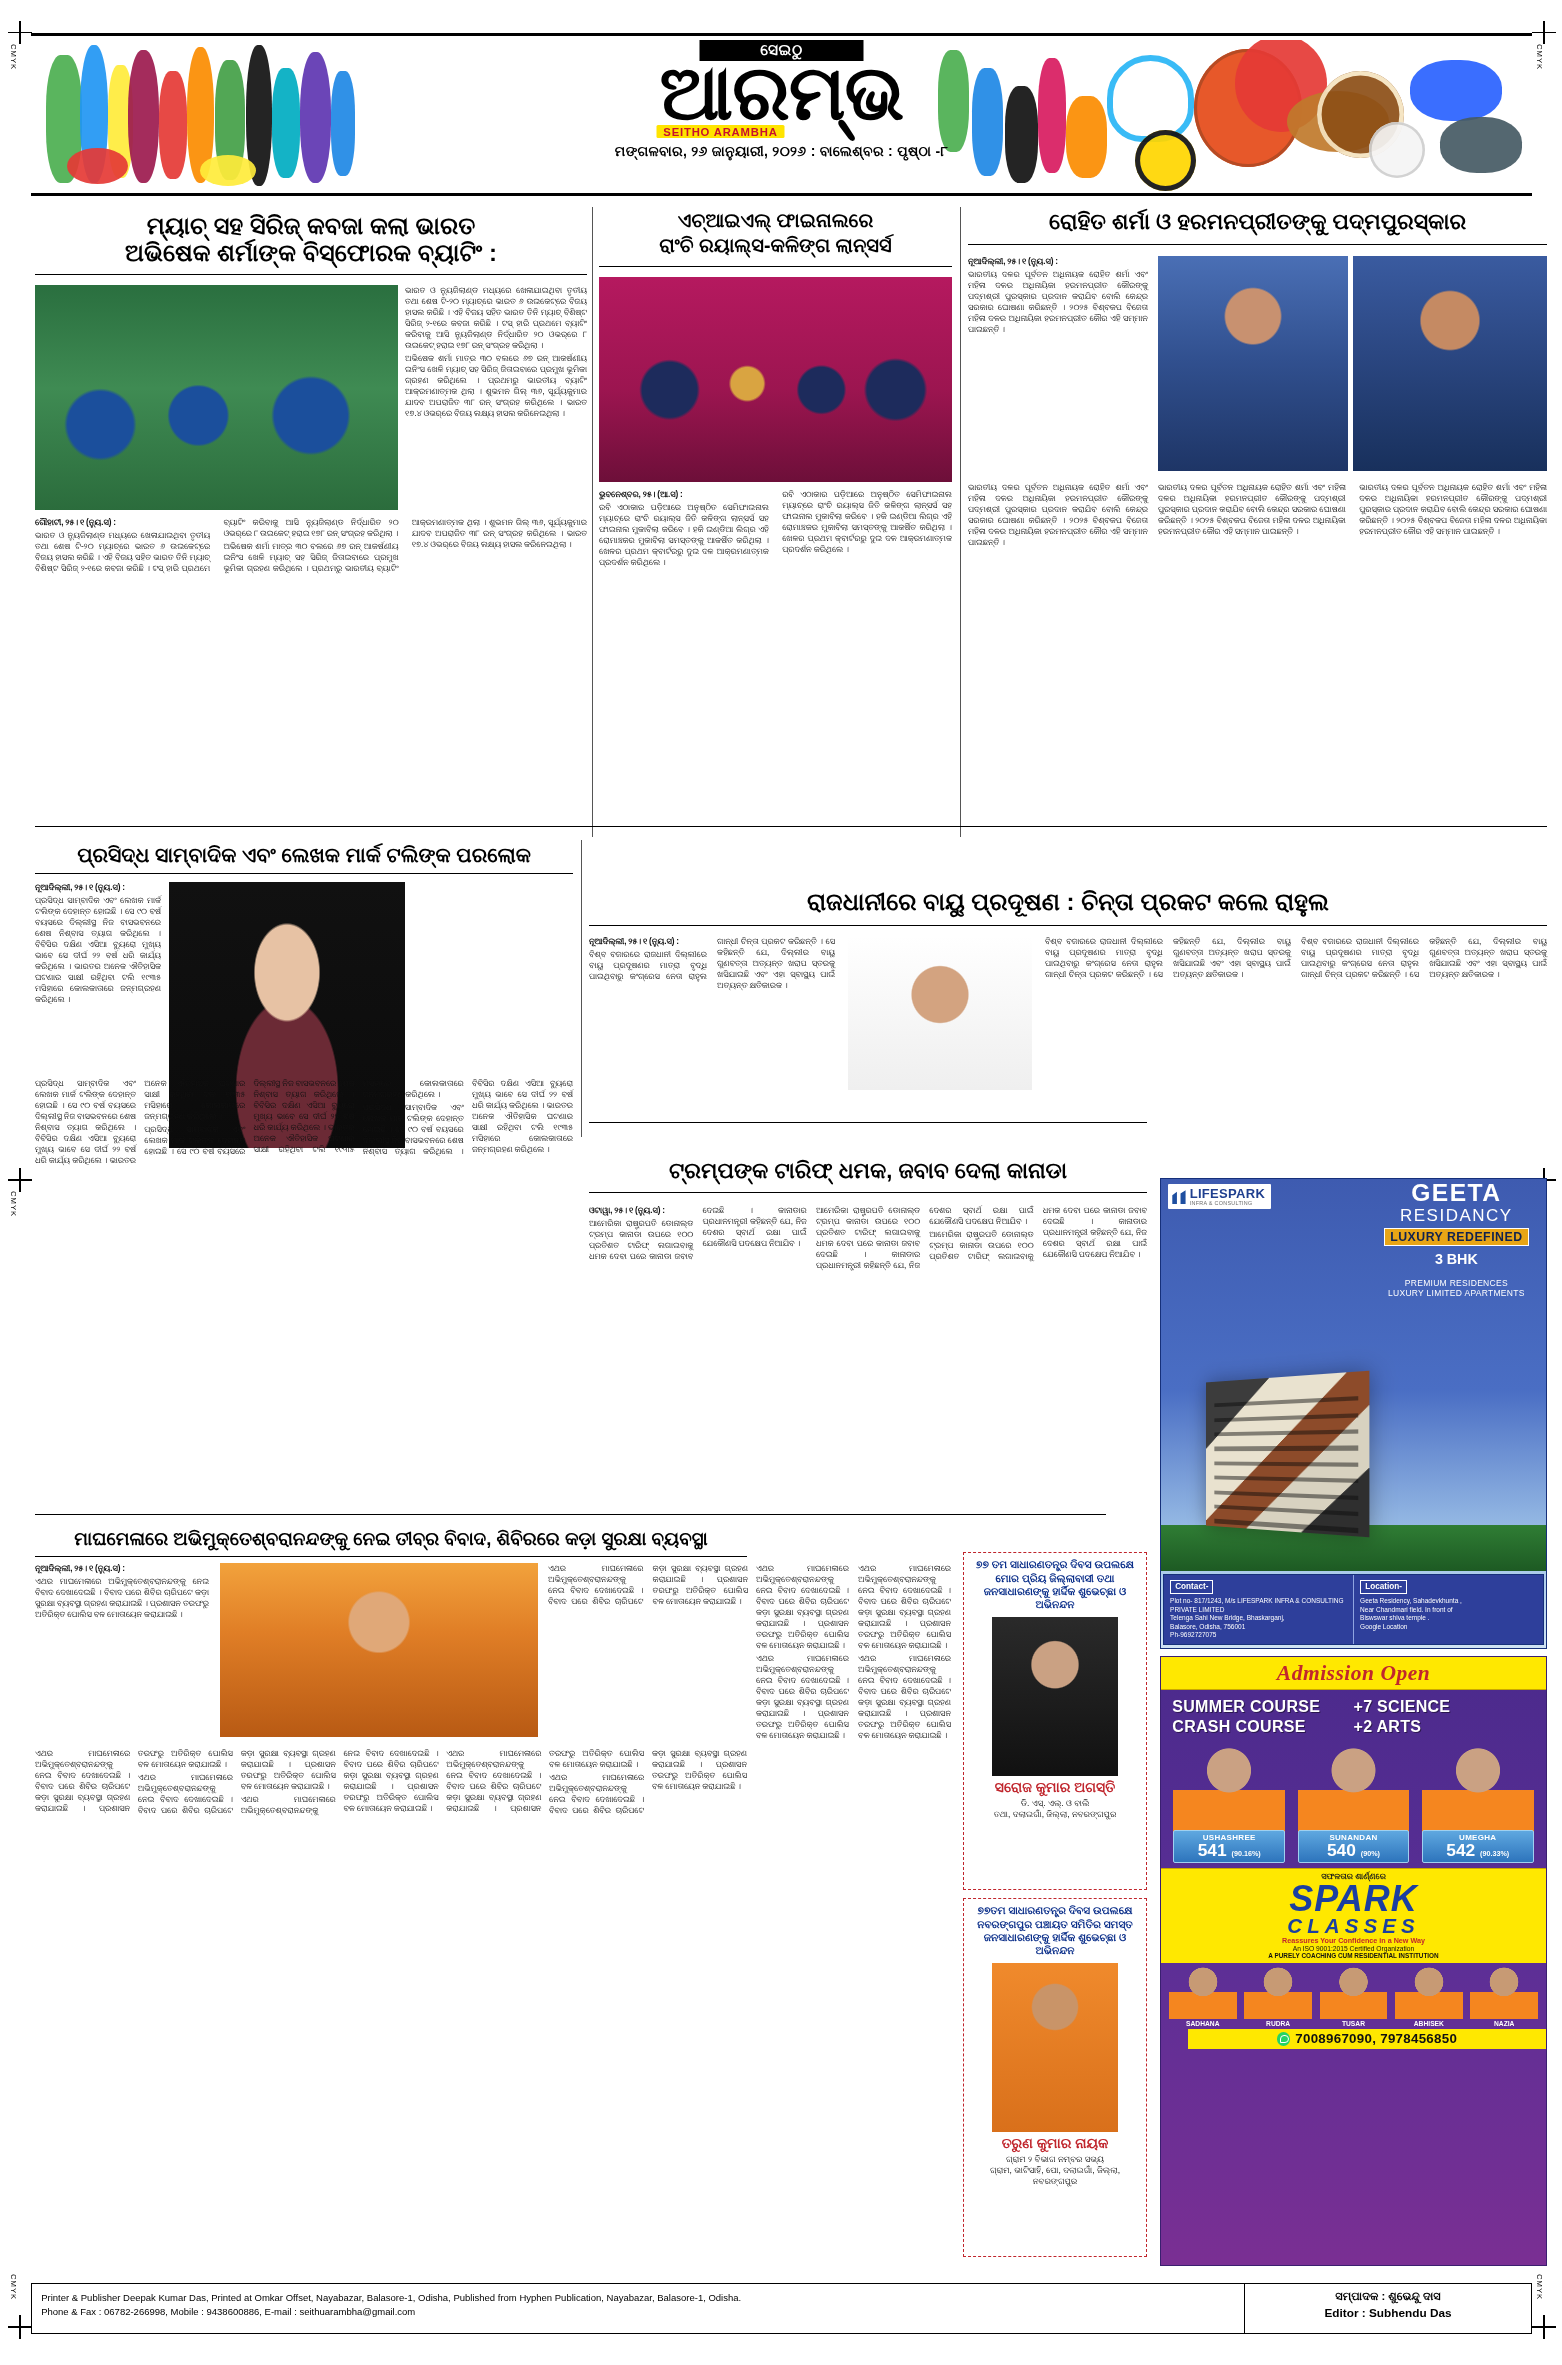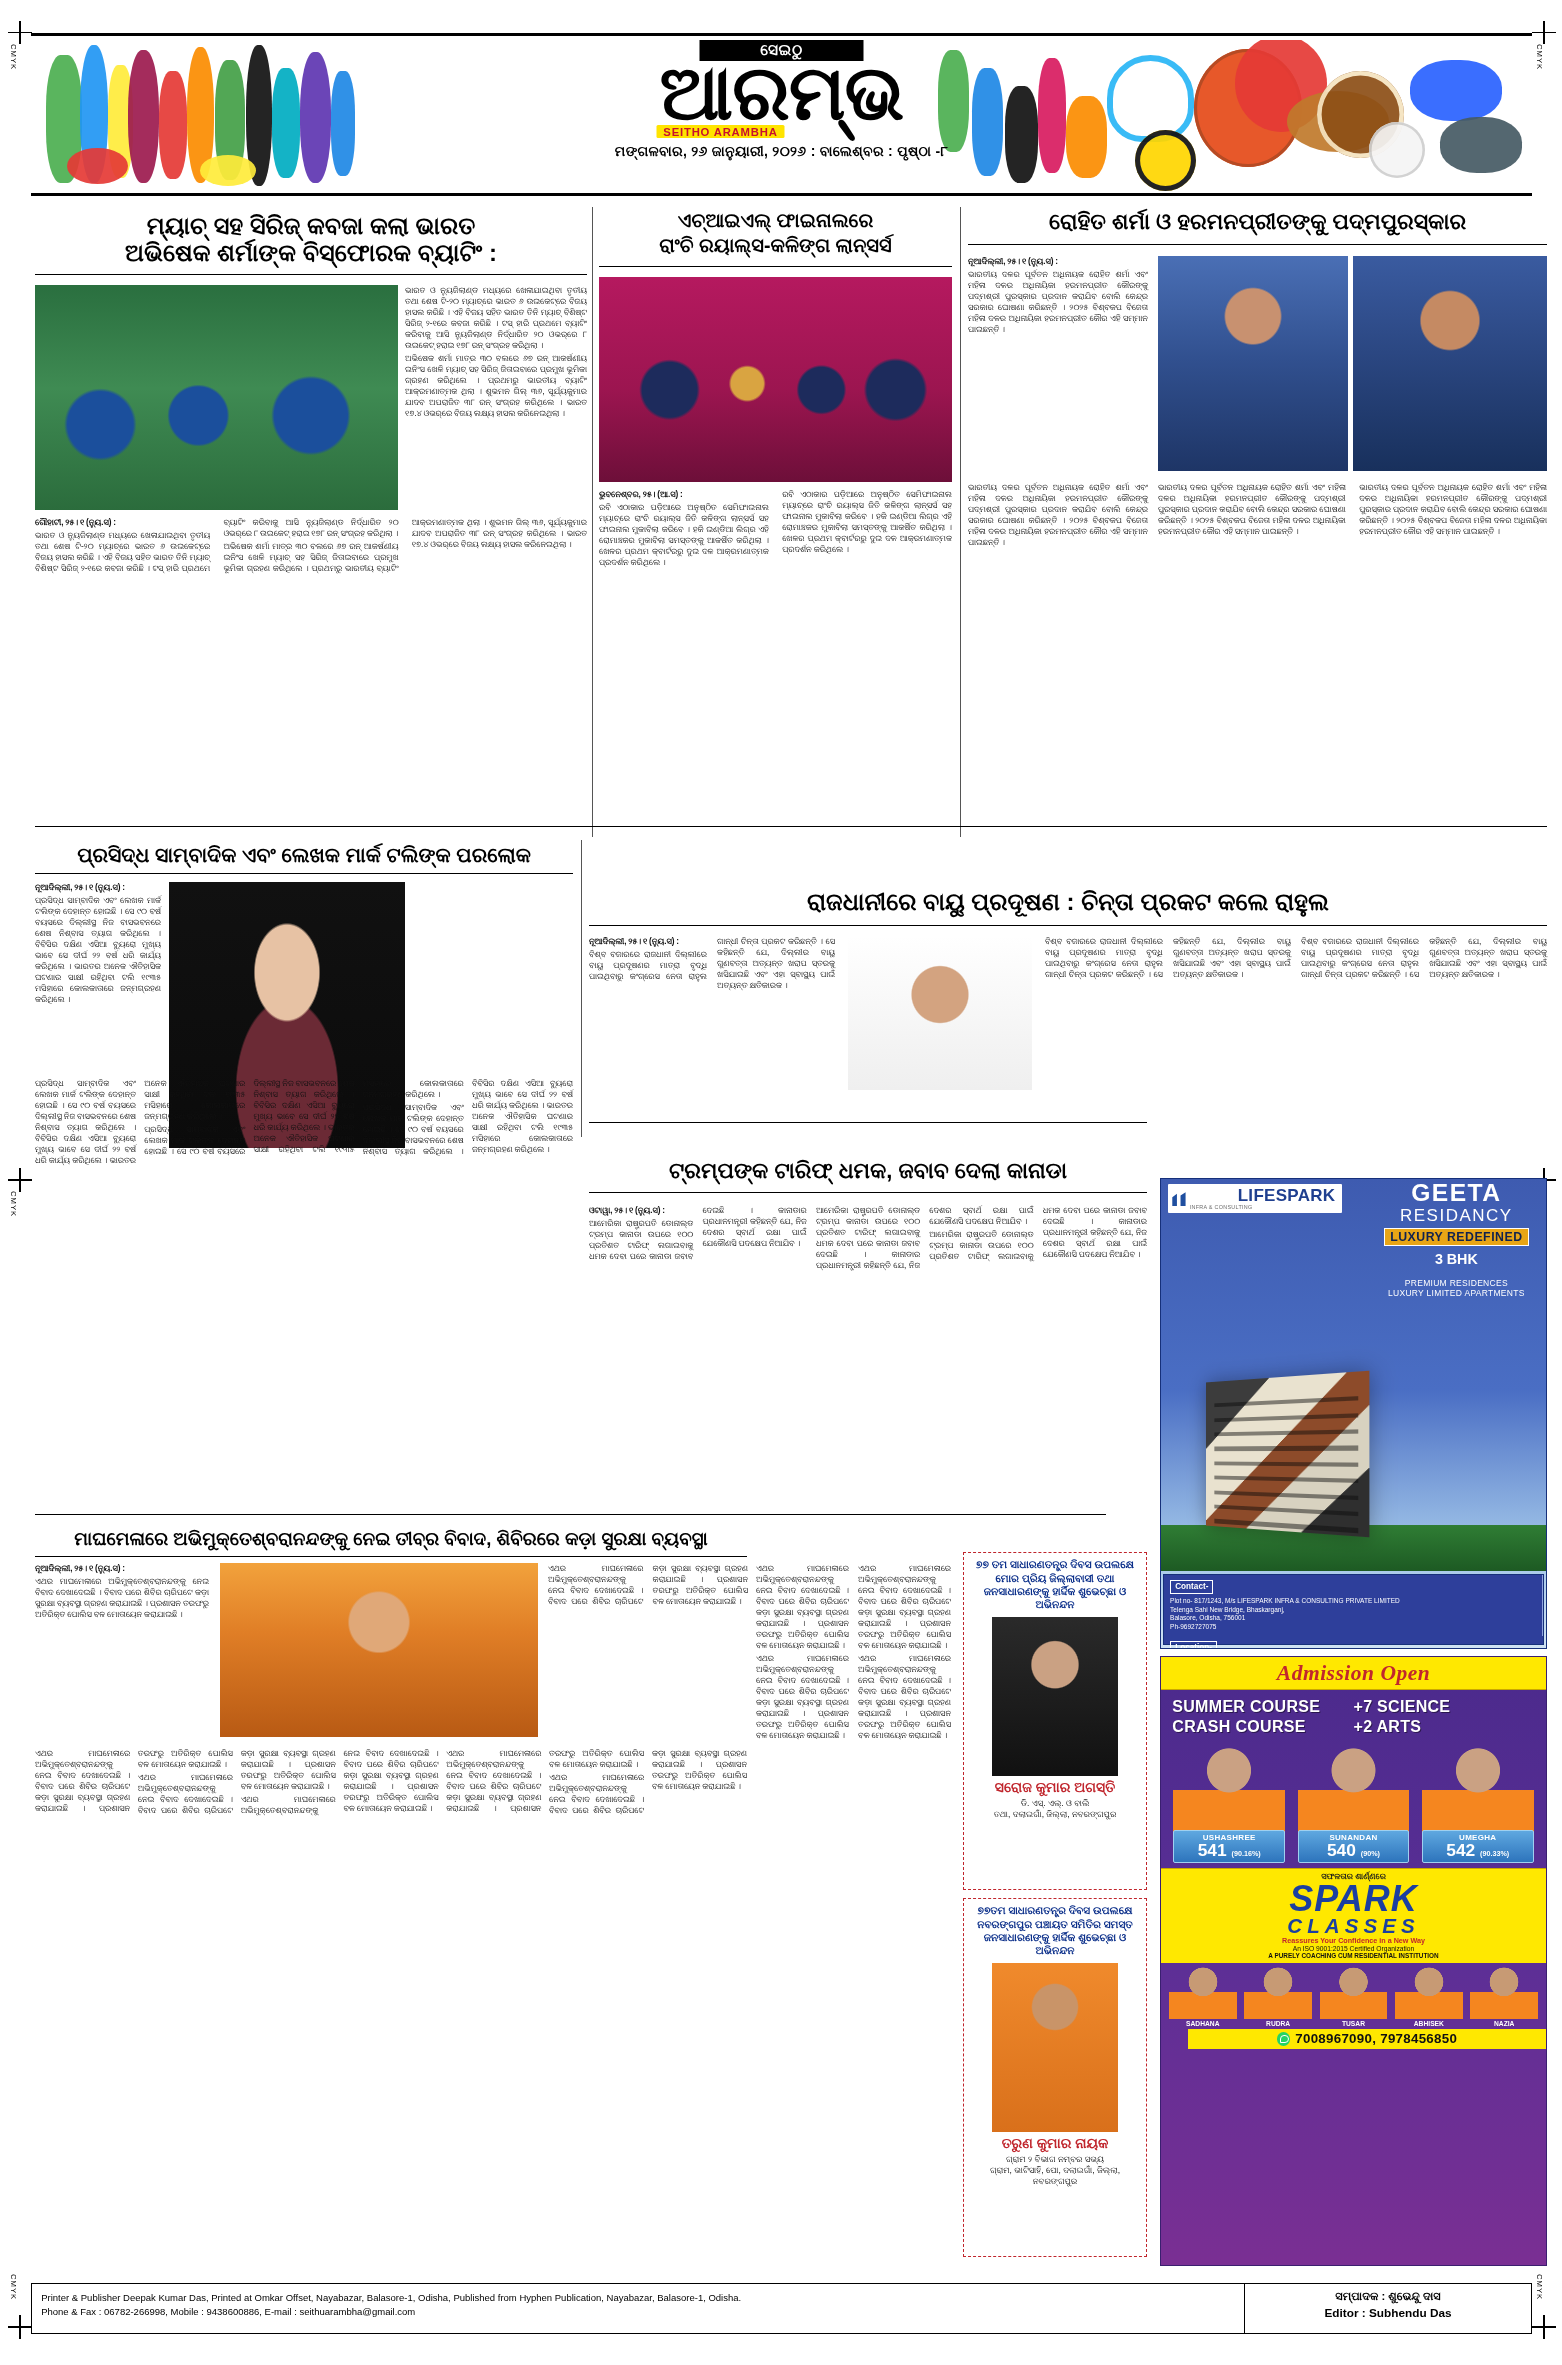--- a/index.html
+++ b/index.html
@@ -145,21 +145,21 @@
   .ad-geeta {
     position:absolute; background: linear-gradient(#3e5bb0 0%, #4a6ec4 45%, #9fc3e8 78%, #cfe2f3 100%);
     overflow:hidden; border: 1px solid #16307a;
   }
   .ls-logo {
     position:absolute; left:7.2px; top:5.1px; background:#fff; padding:3.1px 6.1px 3.1px 4.1px;
     display:flex; align-items:center; gap:4.1px; border-radius:1px;
   }
   .ls-logo .mark { width:13.3px; height:15.4px; background:
       linear-gradient(#1f4fa0 0 100%); clip-path: polygon(0 100%,0 40%,35% 18%,35% 100%, 62% 100%, 62% 30%, 100% 8%, 100% 100%); }
-  .ls-logo .txt b { display:block; font-size: 17px; color:#1f3f8f; letter-spacing:0.3px; line-height:1;margin-left:48px;}
+  .ls-logo .txt b { display:block; font-size: 13px; color:#1f3f8f; letter-spacing:0.3px; line-height:1;}
   .ls-logo .txt span { display:block; font-size: 5.4px; color:#6b6b6b; letter-spacing:0.3px; }
   .geeta-ttl { position:absolute; right:17.4px; top:2px; text-align:center; color:#fff; }
   .geeta-ttl .g1 { font-size: 24.6px; font-weight:bold; letter-spacing:1.5px; line-height:1; }
   .geeta-ttl .g2 { font-size: 17px; letter-spacing:1.5px; line-height:1.15; }
   .geeta-badge {
     margin-top:3.1px; background:#e8a516; color:#10224f; font-weight:bold;
     font-size: 12.3px; letter-spacing:0.5px; padding: 1px 5.1px; border:1px solid #fff;
   }
   .geeta-ttl .g3 { font-size: 14.3px; font-weight:bold; margin-top: 5.1px; }
   .geeta-ttl .g4 { font-size: 8.5px; letter-spacing:0.3px; margin-top:11px;}
@@ -174,21 +174,21 @@
     content:""; position:absolute; inset:8% 6% 0 6%;
     background: repeating-linear-gradient(transparent 0 11.3px, rgba(10,10,10,.55) 11.3px 15.4px);
     opacity:.85;
   }
   .geeta-ground {
     position:absolute; left:0; right:0; bottom: 77px; height: 46px;
     background: linear-gradient(#2f7d34, #1d5a23);
   }
   .geeta-contact {
     position:absolute; left:2px; right:2px; bottom: 3.1px; height: 71px;
-    background:#2e3f9b; color:#fff; display:flex; border:0.5px solid #16307a;flex-direction:column;
+    background:#2e3f9b; color:#fff; display:flex; border:0.5px solid #16307a;
   }
   .geeta-contact > div { flex:1; padding: 5.1px 6.1px; font-size: 6.5px; line-height:1.32; }
   .geeta-contact > div:first-child { border-right:0.5px solid #8fa4e0; }
   .geeta-contact .lbl {
     display:inline-block; border:1px solid #fff; padding: 0.5px 4.1px; font-size: 8.2px;
     font-weight:bold; margin-bottom: 3.1px;
   }
 
   
   .ad-spark {

